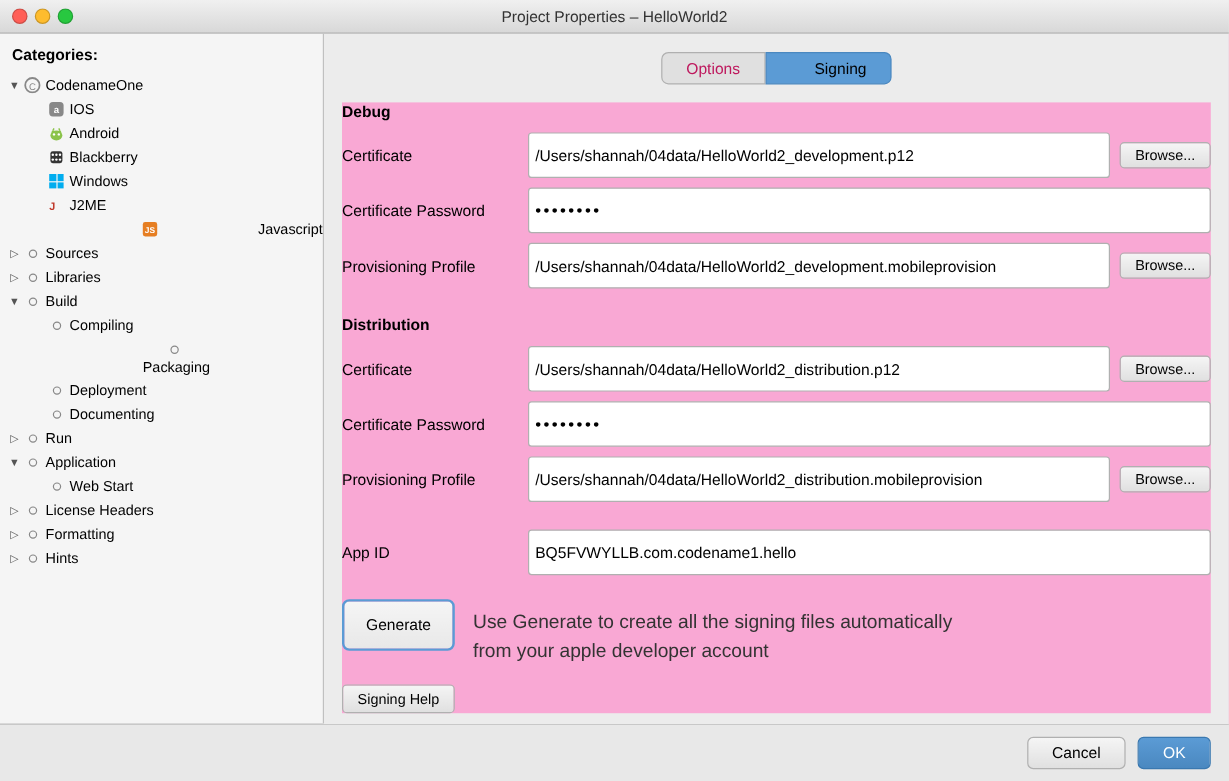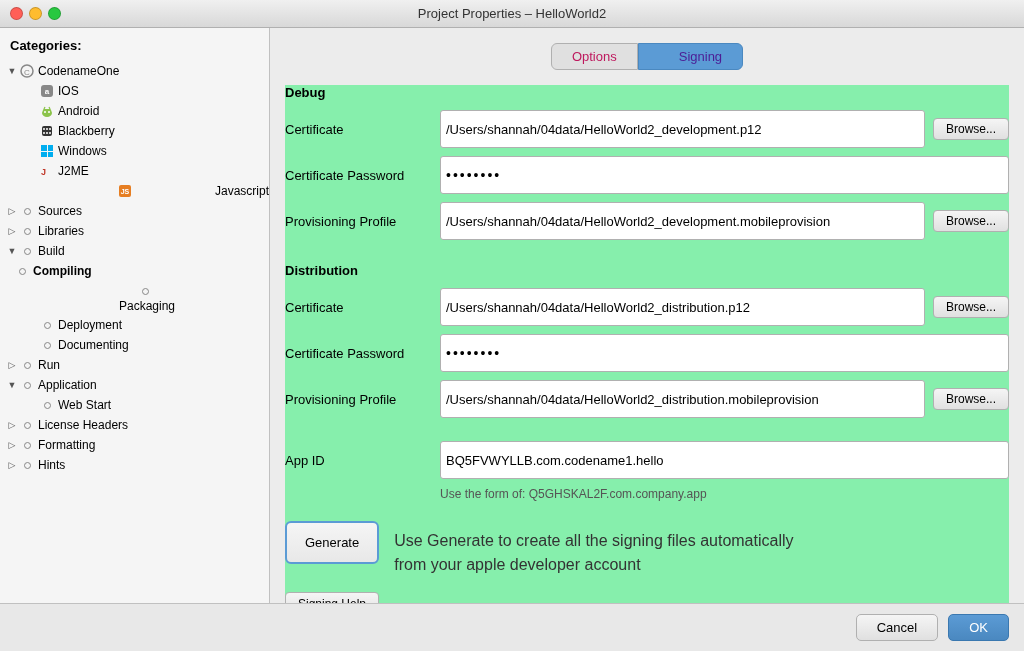--- a/index.html
+++ b/index.html
@@ -114,26 +114,26 @@
       color: #be185d;
     }
     .tab:first-child {
       border-radius: 6px 0 0 6px;
     }
     .tab:last-child {
       border-radius: 0 6px 6px 0;
     }
     .tab.active {
       background: #5b9bd5;
-      color: #4c1d95;
+      color: #000000;
       border-color: #4a88c0;
       padding-left: 40px;
     }
     .form-content {
-      background: #86efac;
+      background: #f9a8d4;
       flex: 1;
     }
     .section-title {
       font-weight: bold;
       font-size: 13px;
       margin-bottom: 10px;
       color: #000;
     }
     .form-row {
       display: flex;
@@ -357,21 +357,21 @@
     </div>
 
     <div class="tree-item" style="padding-left: 5px;">
       <span class="arrow">▼</span>
       <span class="icon">
           <span class="dot"></span>
         </span>
       <span class="label">Build</span>
     </div>
 
-    <div class="tree-item" style=" font-weight: bold;">
+    <div class="tree-item" style="padding-left: 25px;">
       <span class="arrow" style="width:14px;"></span>
       <span class="icon">
           <span class="dot"></span>
         </span>
       <span class="label">Compiling</span>
     </div>
 
     <div class="tree-item" style="padding-left: 25px; flex-direction: column;">
       <span class="arrow" style="width:14px;"></span>
       <span class="icon">
@@ -494,21 +494,20 @@
         <button class="browse-btn">Browse...</button>
       </div>
 
       <div class="section-separator"></div>
 
       
       <div class="form-row">
         <span class="form-label">App ID</span>
         <input class="form-input" type="text" value="BQ5FVWYLLB.com.codename1.hello" style="">
       </div>
-      <div class="hint-text">Use the form of: Q5GHSKAL2F.com.company.app</div>
 
       
       <div class="generate-section">
         <button class="generate-btn">Generate</button>
         <div class="generate-desc">Use Generate to create all the signing files automatically from your apple developer account</div>
       </div>
 
       
       <button class="signing-help-btn">Signing Help</button>
     </div>

